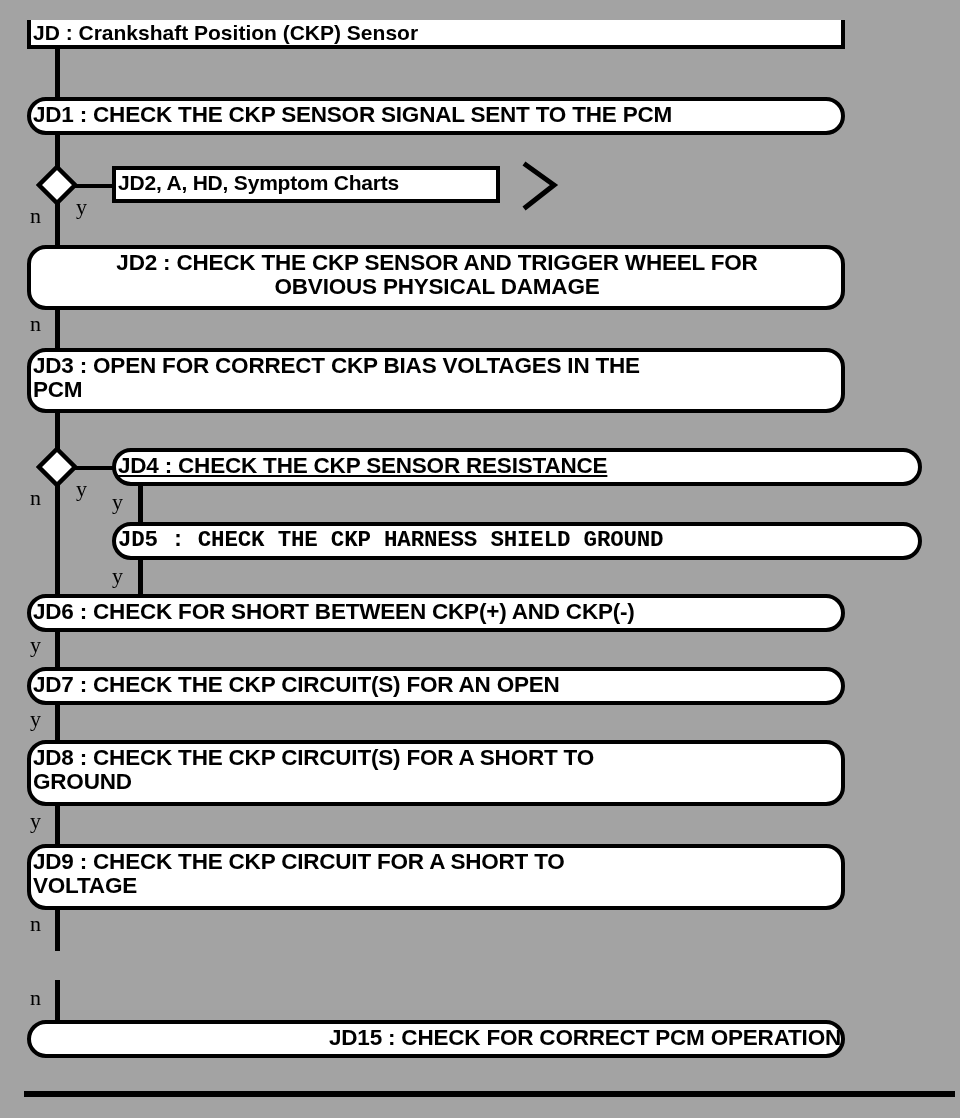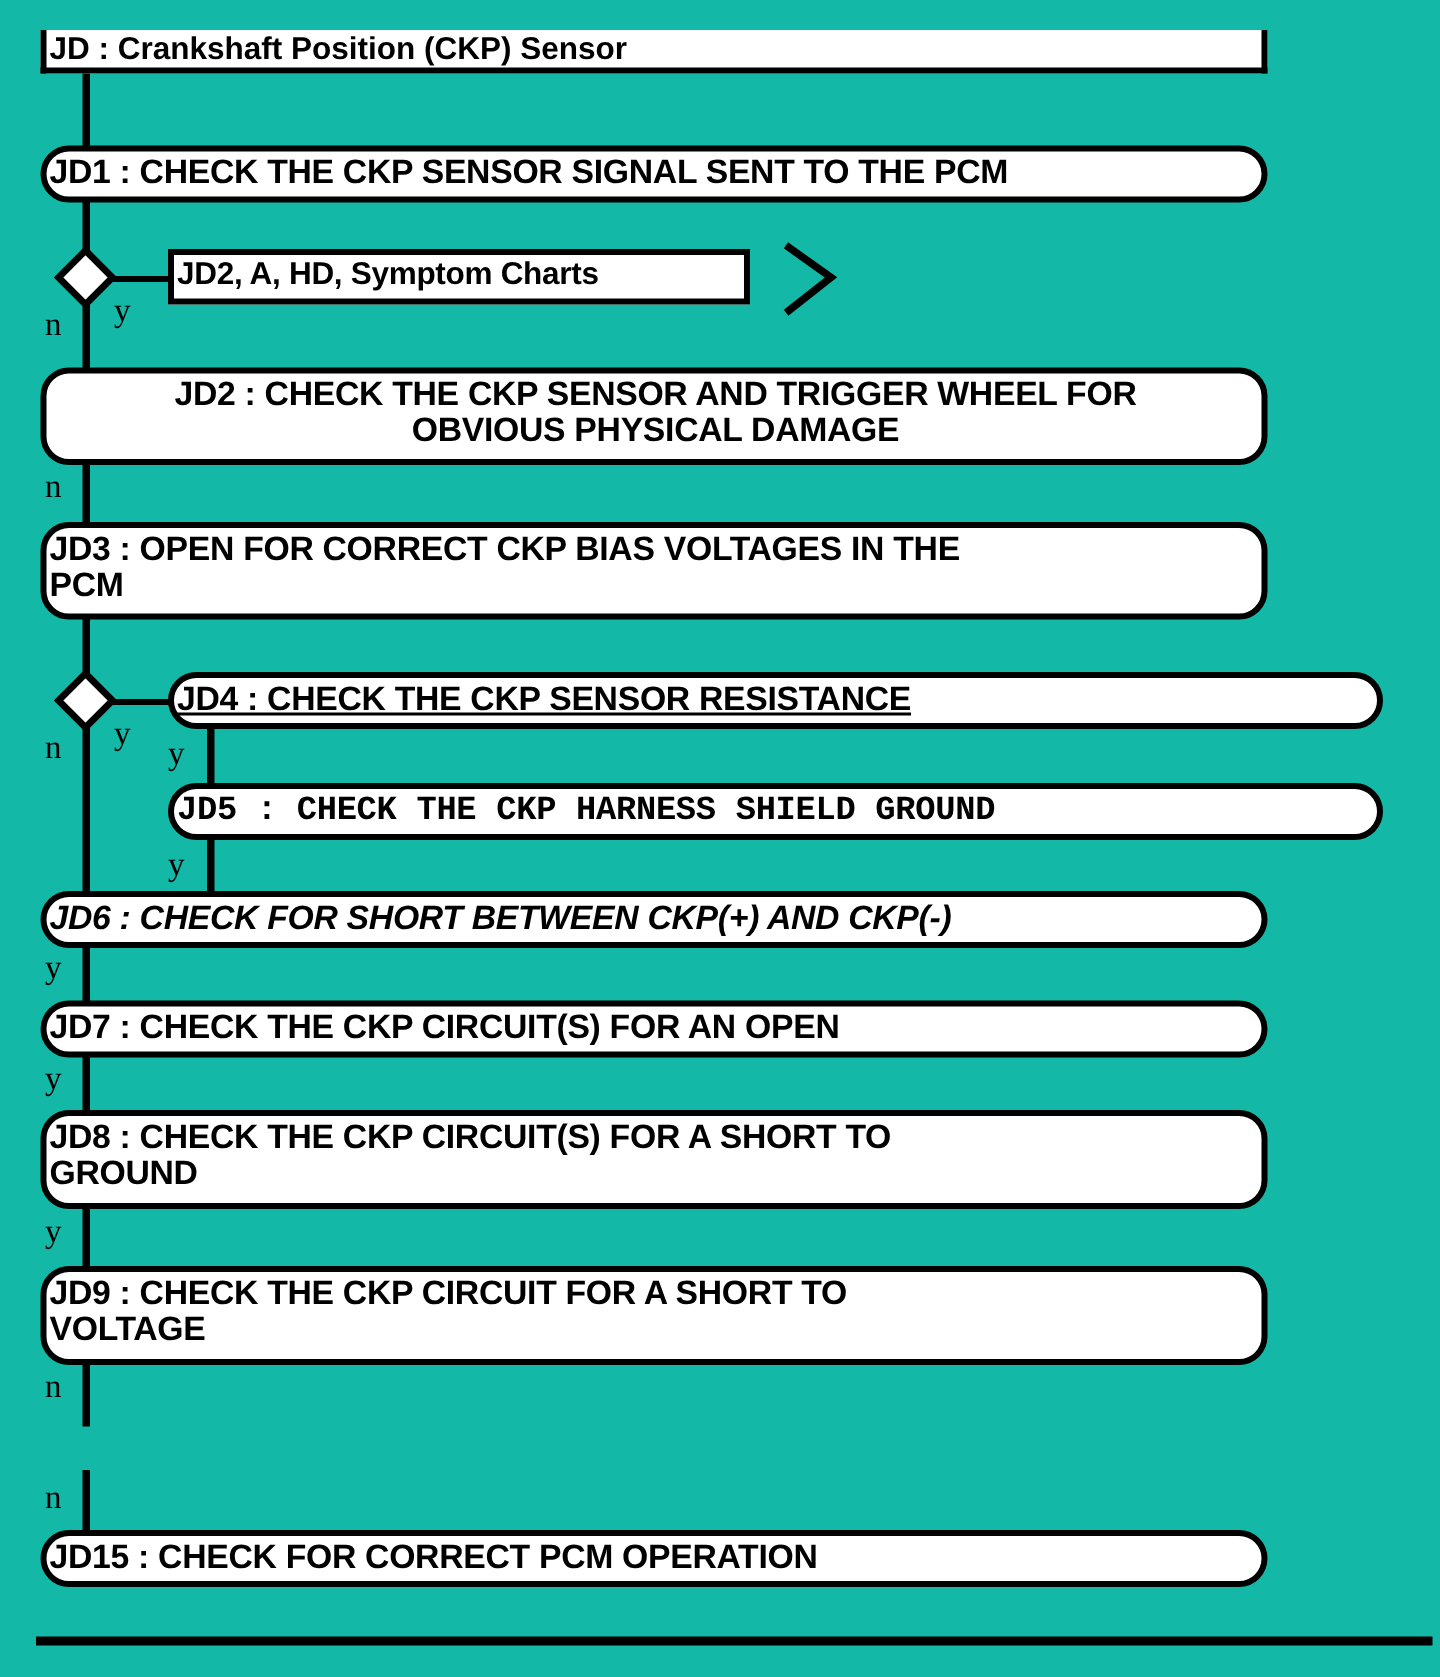--- a/index.html
+++ b/index.html
@@ -5,21 +5,21 @@
 <style>
   html, body {
     margin: 0;
     padding: 0;
     background: #ffffff;
   }
   #canvas {
     position: relative;
     width: 960px;
     height: 1118px;
-    background: #14b8a6;
+    background: #a3a3a3;
     font-family: "Liberation Sans", sans-serif;
     overflow: hidden;
   }
   .node {
     position: absolute;
     box-sizing: border-box;
     border: 4px solid #000000;
     background: #ffffff;
     color: #000000;
     font-weight: bold;
@@ -140,40 +140,40 @@
   </div>
 
   <div class="node step" style="left:112px; top:448px; width:810px; height:38px;text-decoration:underline;">
     <span class="txt">JD4 : CHECK THE CKP SENSOR RESISTANCE</span>
   </div>
 
   <div class="node step" style="left:112px; top:522px; width:810px; height:38px;font-family:Liberation Mono, monospace;">
     <span class="txt">JD5 : CHECK THE CKP HARNESS SHIELD GROUND</span>
   </div>
 
-  <div class="node step" style="left:27px; top:594px; width:818px; height:38px;font-style:italic;">
+  <div class="node step" style="left:27px; top:594px; width:818px; height:38px;">
     <span class="txt">JD6 : CHECK FOR SHORT BETWEEN CKP(+) AND CKP(-)</span>
   </div>
 
   <div class="node step" style="left:27px; top:667px; width:818px; height:38px;">
     <span class="txt">JD7 : CHECK THE CKP CIRCUIT(S) FOR AN OPEN</span>
   </div>
 
   <div class="node step" style="left:27px; top:740px; width:818px; height:66px;">
     <span class="txt">JD8 : CHECK THE CKP CIRCUIT(S) FOR A SHORT TO
 GROUND</span>
   </div>
 
   <div class="node step" style="left:27px; top:844px; width:818px; height:66px;">
     <span class="txt">JD9 : CHECK THE CKP CIRCUIT FOR A SHORT TO
 VOLTAGE</span>
   </div>
 
 
-  <div class="node step" style="left:27px; top:1020px; width:818px; height:38px;">
+  <div class="node step" style="left:27px; top:1020px; width:818px; height:38px;text-align:right;">
     <span class="txt">JD15 : CHECK FOR CORRECT PCM OPERATION</span>
   </div>
 
   <div class="label" style="left:30px; top:205px;">n</div>
   <div class="label" style="left:76px; top:196px;">y</div>
 
   <div class="label" style="left:30px; top:313px;">n</div>
 
   <div class="label" style="left:30px; top:487px;">n</div>
   <div class="label" style="left:76px; top:478px;">y</div>

